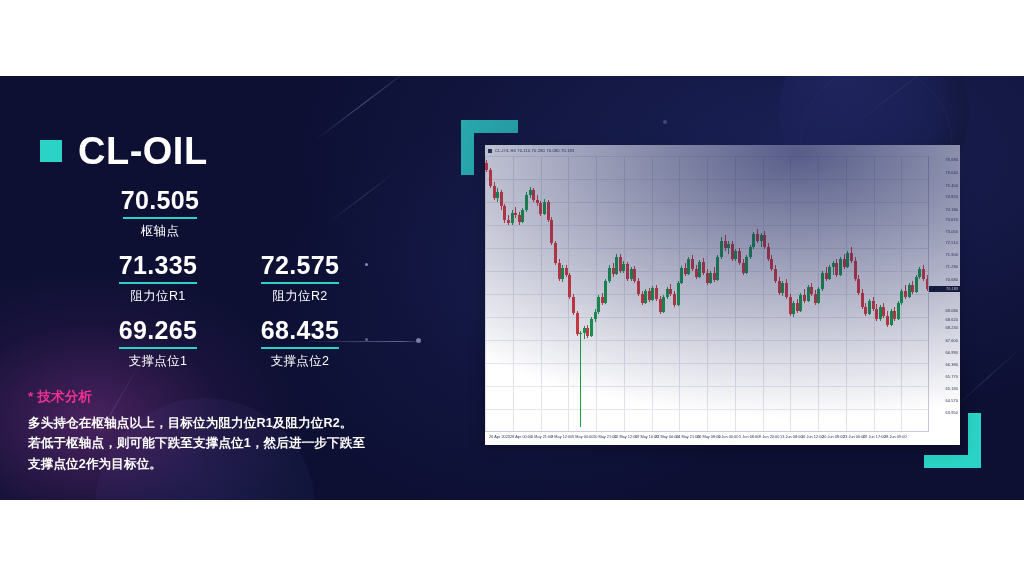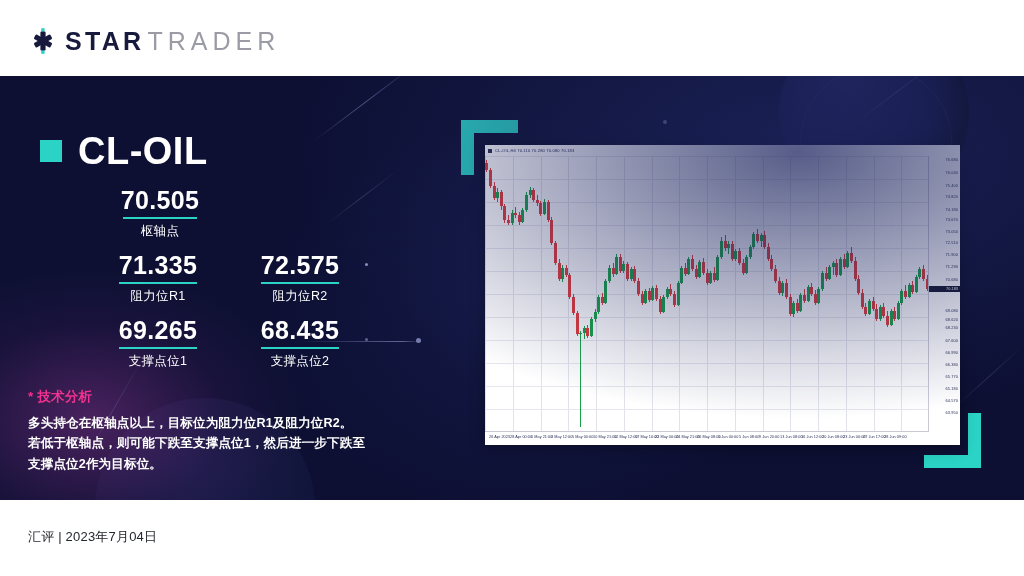--- a/index.html
+++ b/index.html
@@ -93,39 +93,20 @@
 
   
   .footer{position:absolute;left:0;top:500px;width:1024px;height:76px;background:#ffffff;}
   .footer-txt{position:absolute;left:28px;top:28px;font-size:13px;color:#23262e;letter-spacing:.2px;}
 </style>
 </head>
 <body>
 
 <div class="page">
 
-  <div class="header">
-    <div class="logo">
-      <span class="logo-mark">
-        <svg width="30" height="30" viewBox="0 0 30 30">
-          <rect x="13.2" y="2.2" width="3.4" height="3.4" fill="#2ad3c5"></rect>
-          <rect x="13.2" y="24.4" width="3.4" height="3.4" fill="#2ad3c5"></rect>
-          <g fill="#171a3c">
-            <rect x="12.4" y="5.6" width="5.2" height="18.8" rx="1.2"></rect>
-            <rect x="12.4" y="5.6" width="5.2" height="18.8" rx="1.2" transform="rotate(60 15 15)"></rect>
-            <rect x="12.4" y="5.6" width="5.2" height="18.8" rx="1.2" transform="rotate(120 15 15)"></rect>
-          </g>
-        </svg>
-      </span>
-      <span class="logo-text">
-        <span class="logo-star">STAR</span>
-        <span class="logo-trader">TRADER</span>
-      </span>
-    </div>
-  </div>
 
   <div class="stage">
     <div class="deco">
       <div class="glow-blue"></div>
       <div class="planet"></div>
       <div class="planet-arc"></div>
       <div class="moon"></div>
       <div class="glow-pink"></div>
       <div class="streak" style="left:300px;top:26px;width:130px;transform:rotate(-37deg);"></div>
       <div class="streak" style="left:318px;top:120px;width:90px;transform:rotate(-37deg);opacity:.55;"></div>
@@ -763,16 +744,13 @@
             <div class="xtick" style="left: 316px;">16 Jun 12:00</div>
             <div class="xtick" style="left: 337px;">20 Jun 08:00</div>
             <div class="xtick" style="left: 358px;">23 Jun 00:00</div>
             <div class="xtick" style="left: 378px;">27 Jun 17:00</div>
             <div class="xtick" style="left: 399px;">28 Jun 09:00</div>
           </div>
       </div>
     </div>
   </div>
 
-  <div class="footer">
-    <div class="footer-txt">汇评 | 2023年7月04日</div>
-  </div>
 </div>
 
 </body></html>

